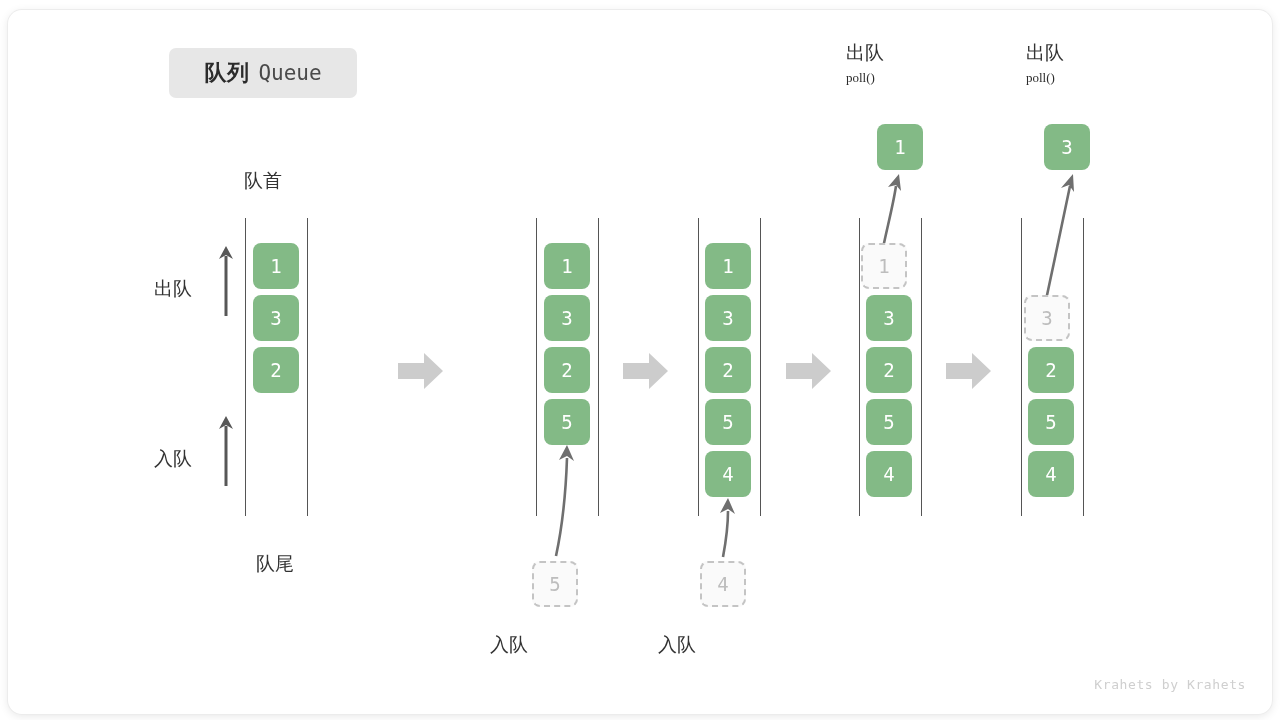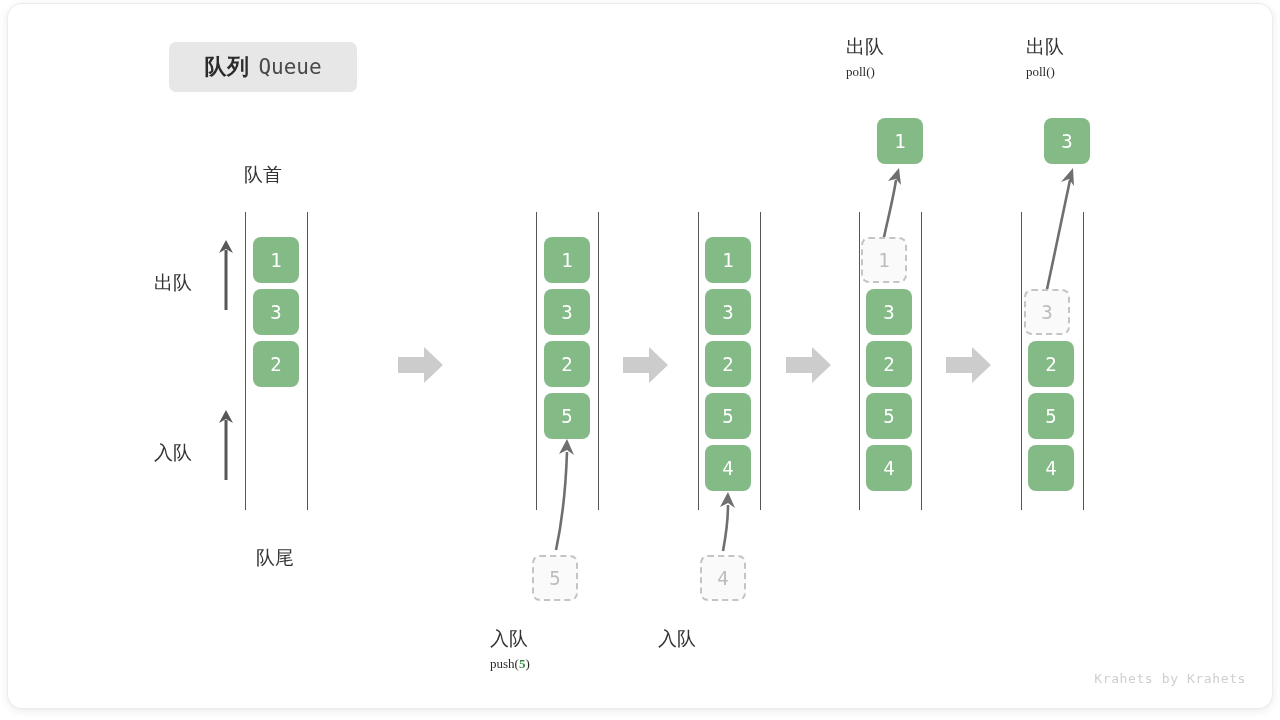--- a/index.html
+++ b/index.html
@@ -1,21 +1,21 @@
 <!DOCTYPE html>
 <html><head>
 <meta charset="utf-8">
 <style>
   html,body{margin:0;padding:0;background:#ffffff;}
   body{
     width:1280px;height:720px;overflow:hidden;
     font-family:"Liberation Sans","DejaVu Sans",sans-serif;
   }
   #canvas{
-    position:absolute;left:8px;top:4px;width:1264px;height:704px;
+    position:absolute;left:8px;top:10px;width:1264px;height:704px;
     background:#ffffff;border-radius:14px;
     box-shadow:0 0 0 1px #ececec, 0 2px 10px rgba(0,0,0,.10);
     overflow:hidden;
   }
   .abs{position:absolute;}
 
   
   #title-chip{
     left:161px;top:38px;width:188px;height:50px;
     background:#e7e7e7;border-radius:7px;
@@ -121,21 +121,20 @@
     <svg width="60" height="116" viewBox="0 0 60 116">
       <path d="M28 114 C34 86, 38 46, 39 16" stroke="#6f6f6f" stroke-width="2.6" fill="none"></path>
       <path d="M39 3 L46 19 L39 14 L31 18 Z" fill="#6f6f6f"></path>
     </svg>
   </div>
 
   <div class="abs cell ghost" style="left:524px;top:551px;">5</div>
 
   <div class="abs op-label" style="left:482px;top:620px;width:130px;text-align:left;">
     <div class="cn-bold">入队</div>
-    <div class="mono"><span>push(</span><span class="green-arg">5</span><span>)</span></div>
   </div>
 
   <div class="abs step-arrow" style="left:615px;top:341px;">
     <svg width="46" height="40" viewBox="0 0 46 40">
       <path d="M0 12 L26 12 L26 2 L45 20 L26 38 L26 28 L0 28 Z" fill="#cccccc"></path>
     </svg>
   </div>
 
   <div class="abs rail" style="left:690px;top:208px;height:298px;"></div>
   <div class="abs rail" style="left:752px;top:208px;height:298px;"></div>

